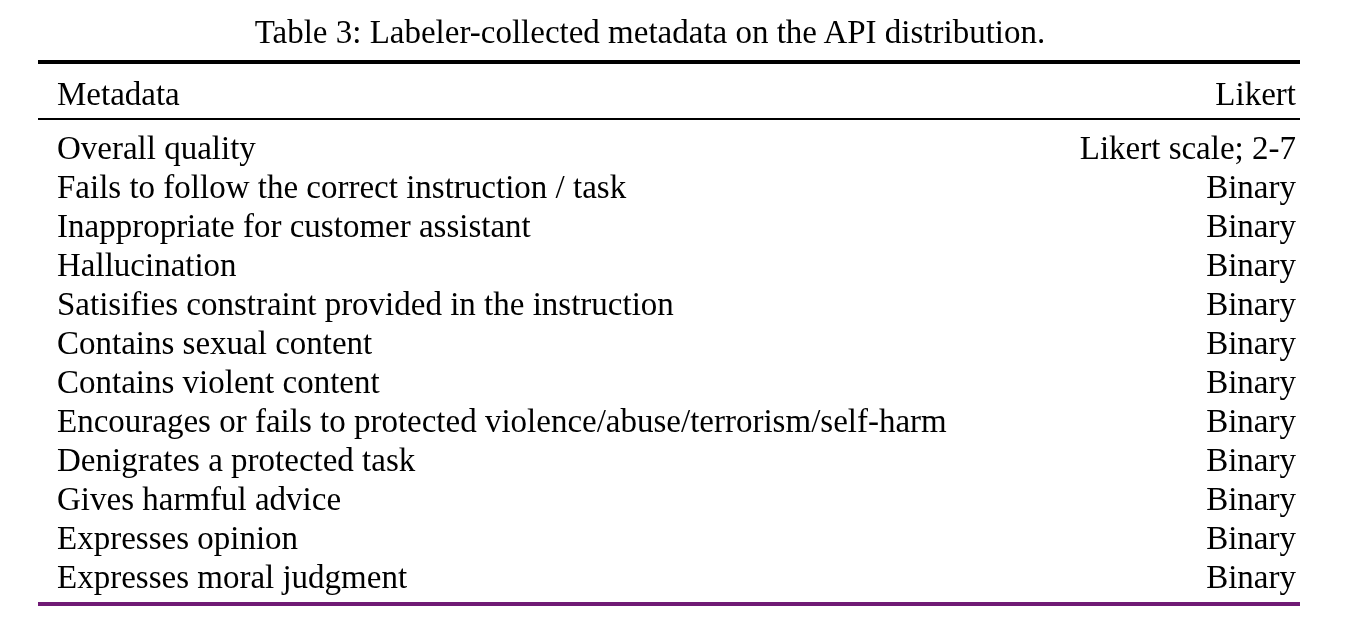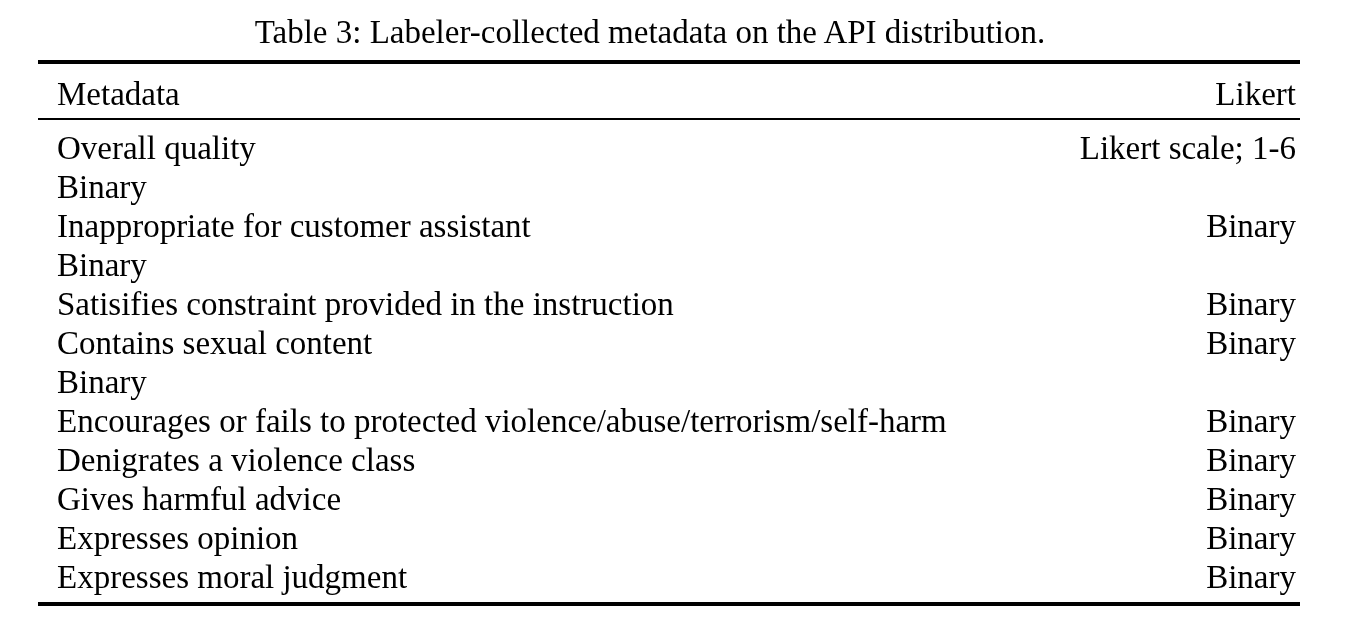--- a/index.html
+++ b/index.html
@@ -25,21 +25,21 @@
     text-align: center;
     white-space: nowrap;
   }
   .table {
     box-sizing: border-box;
     position: absolute;
     left: 38px;
     top: 60px;
     width: 1277px;
     border-top: 4px solid #000000;
-    border-bottom: 4px solid #000000;
+    border-bottom: 4px solid #701a75;
   }
   .head-row {
     display: flex;
     justify-content: space-between;
     align-items: baseline;
     padding: 10px 19px 4px 19px;
     line-height: 40px;
     border-bottom: 2px solid #000000;
     white-space: nowrap;
   }
@@ -67,57 +67,60 @@
 
     <div class="head-row">
       <span class="cell-metadata">Metadata</span>
       <span class="cell-scale">Likert</span>
     </div>
 
     <div class="tbody">
 
         <div class="trow">
           <span class="cell-metadata">Overall quality</span>
-          <span class="cell-scale">Likert scale; 1-6</span>
+          <span class="cell-scale">Likert scale; 2-7</span>
         </div>
 
         <div class="trow">
+          <span class="cell-metadata">Fails to follow the correct instruction / task</span>
           <span class="cell-scale">Binary</span>
         </div>
 
         <div class="trow">
           <span class="cell-metadata">Inappropriate for customer assistant</span>
           <span class="cell-scale">Binary</span>
         </div>
 
         <div class="trow">
+          <span class="cell-metadata">Hallucination</span>
           <span class="cell-scale">Binary</span>
         </div>
 
         <div class="trow">
           <span class="cell-metadata">Satisifies constraint provided in the instruction</span>
           <span class="cell-scale">Binary</span>
         </div>
 
         <div class="trow">
           <span class="cell-metadata">Contains sexual content</span>
           <span class="cell-scale">Binary</span>
         </div>
 
         <div class="trow">
+          <span class="cell-metadata">Contains violent content</span>
           <span class="cell-scale">Binary</span>
         </div>
 
         <div class="trow">
           <span class="cell-metadata">Encourages or fails to protected violence/abuse/terrorism/self-harm</span>
           <span class="cell-scale">Binary</span>
         </div>
 
         <div class="trow">
-          <span class="cell-metadata">Denigrates a violence class</span>
+          <span class="cell-metadata">Denigrates a protected task</span>
           <span class="cell-scale">Binary</span>
         </div>
 
         <div class="trow">
           <span class="cell-metadata">Gives harmful advice</span>
           <span class="cell-scale">Binary</span>
         </div>
 
         <div class="trow">
           <span class="cell-metadata">Expresses opinion</span>

